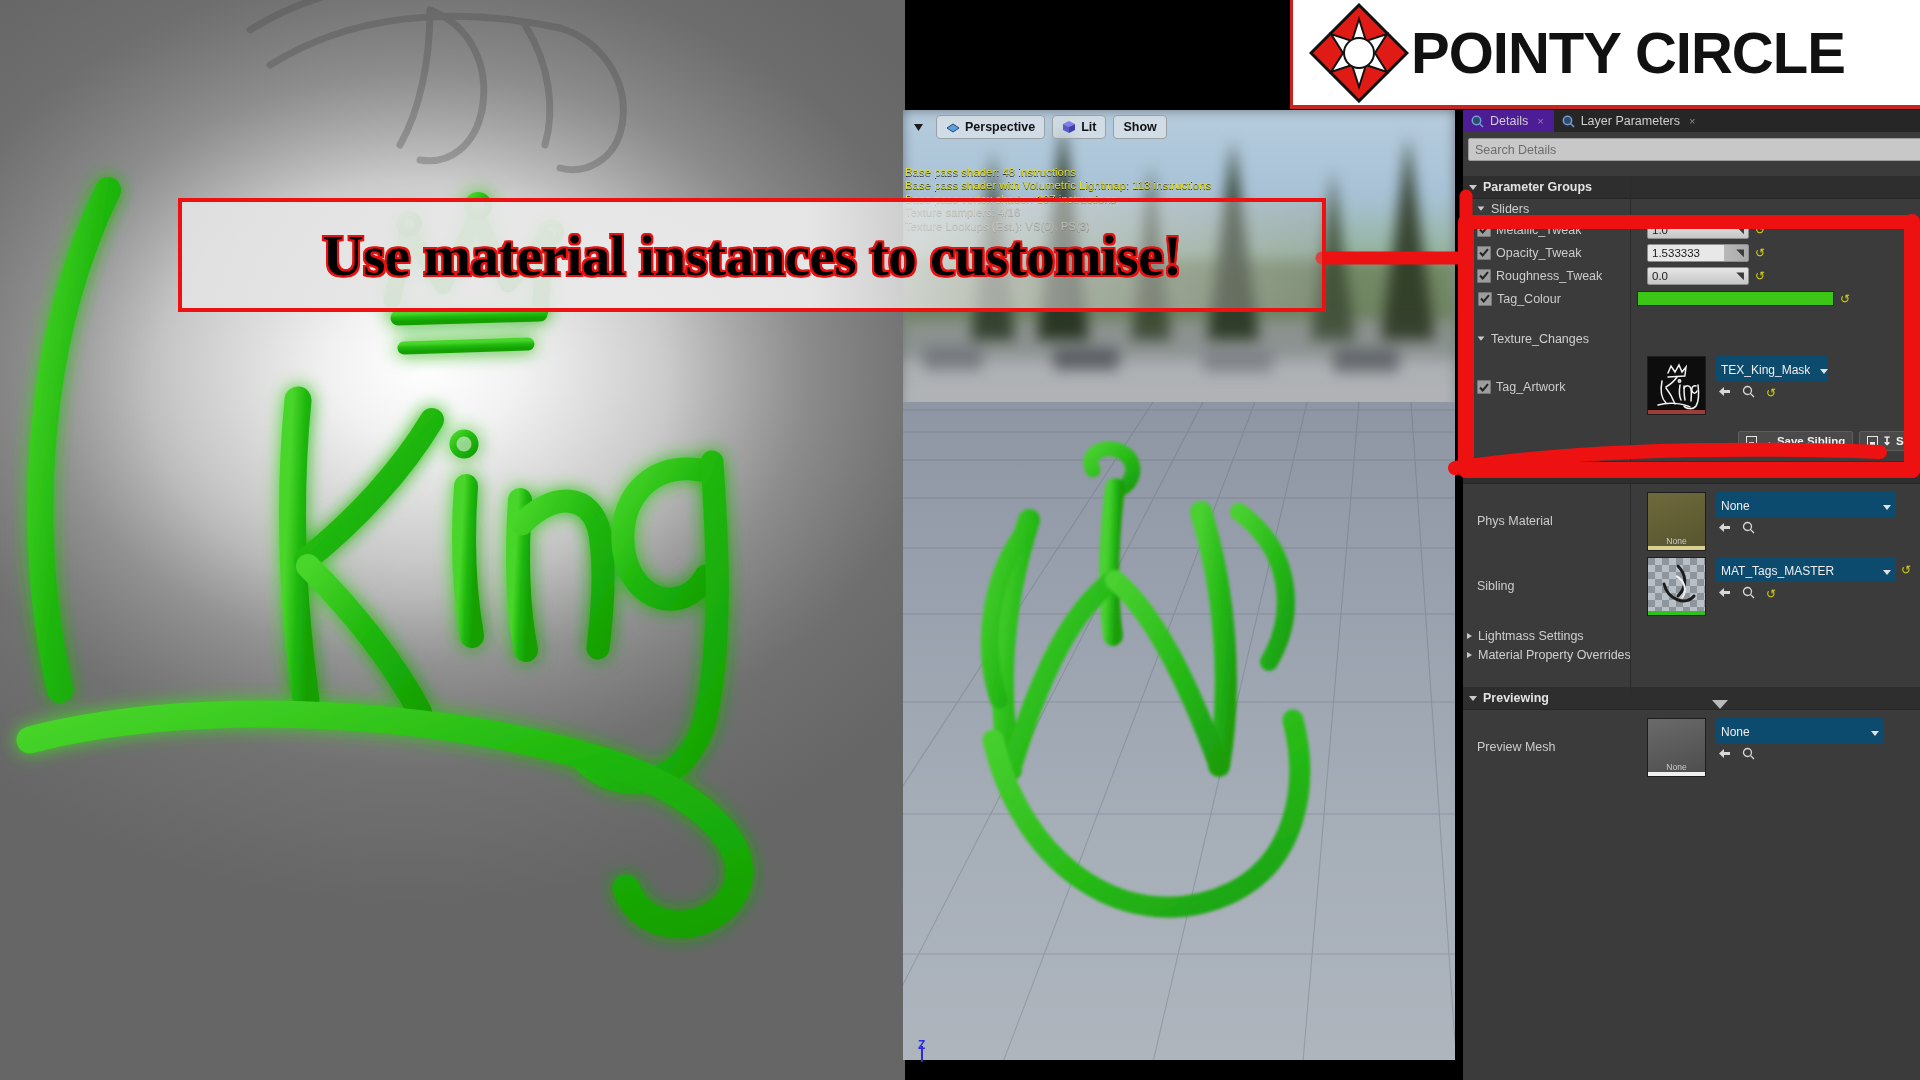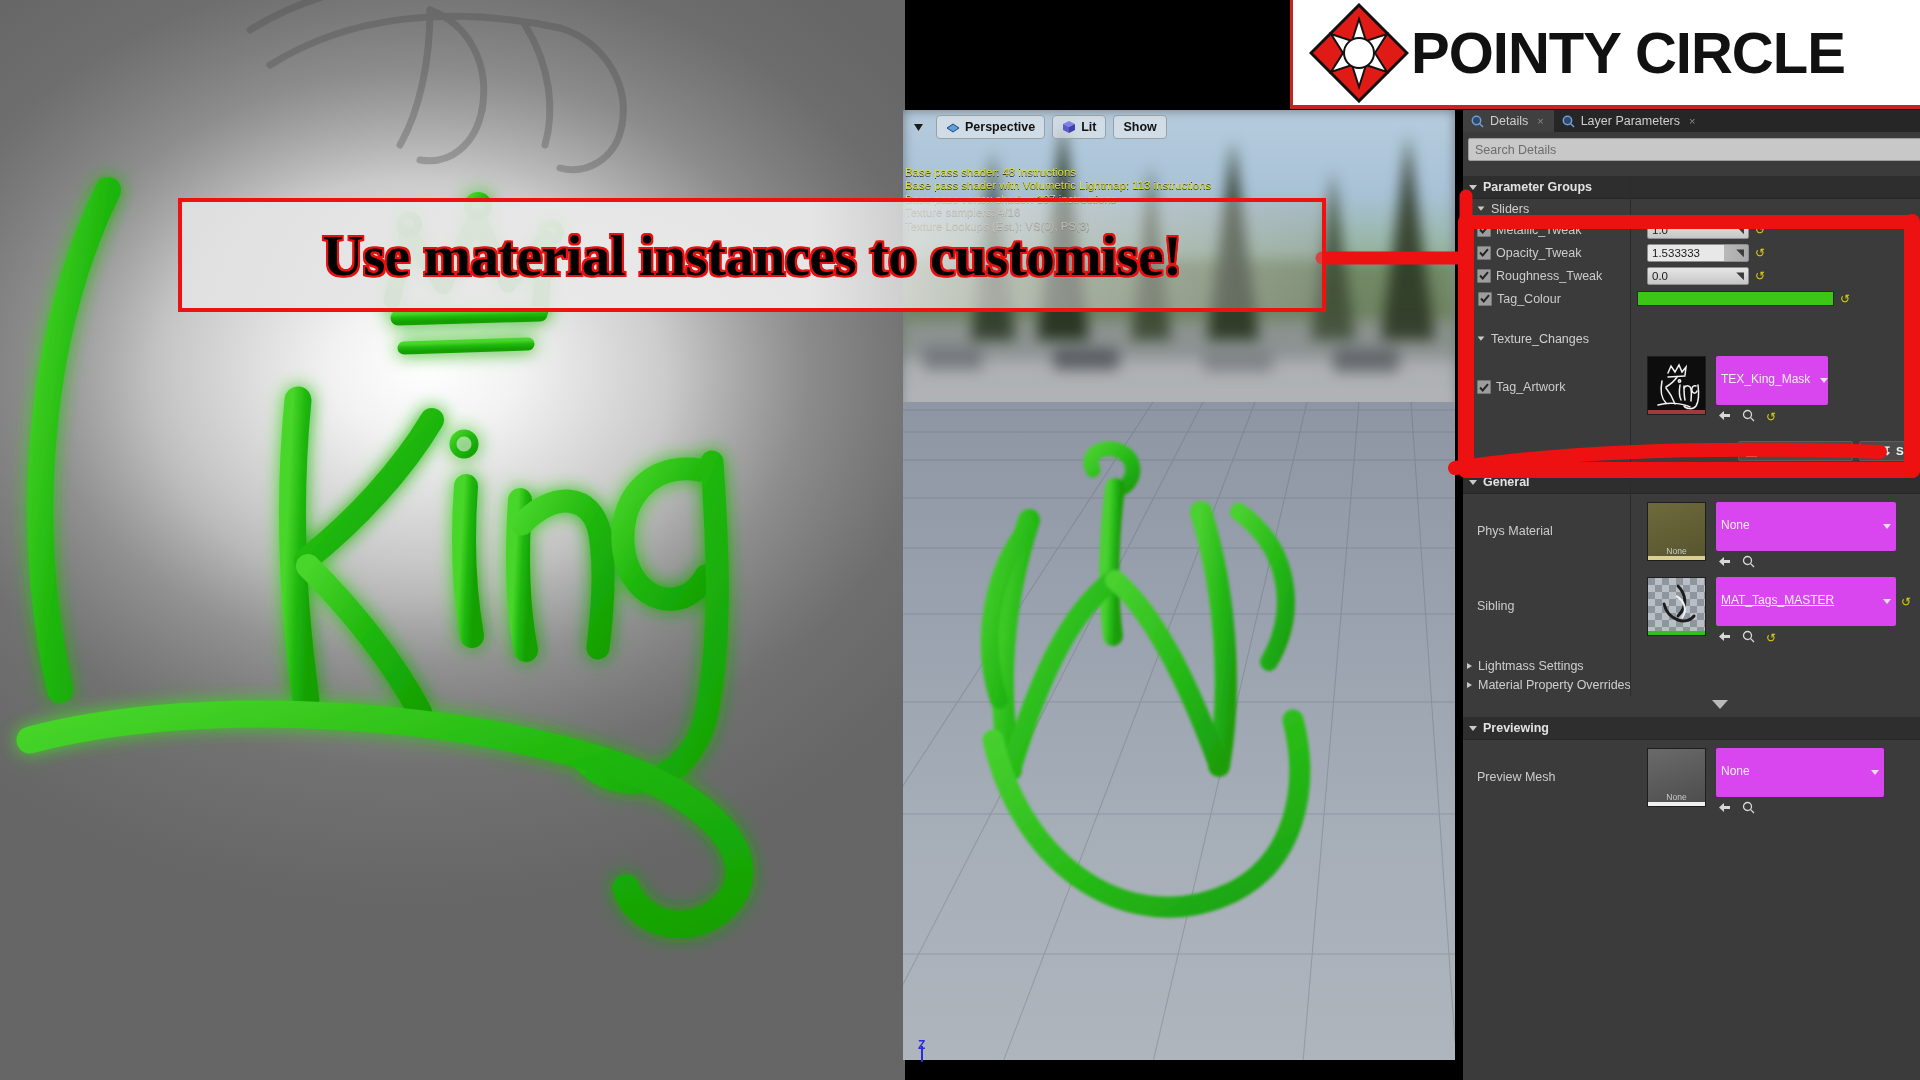--- a/index.html
+++ b/index.html
@@ -37,21 +37,21 @@
     color:#e0dd2a;text-shadow:0 1px 0 rgba(0,0,0,.75);white-space:nowrap;}
   .vp-stats .dim{color:#9a9a7c;}
   .vp-axis{position:absolute;left:918px;top:1038px;color:#2b2bdd;font-size:12px;font-weight:bold;}
   .vp-axis-bar{position:absolute;left:921px;top:1046px;width:2px;height:16px;background:#2b2bdd;}
 
   
   .panel{position:absolute;left:1463px;top:110px;width:457px;height:970px;background:#3b3b3b;color:#d4d4d4;
     font-size:12.5px;}
   .tabbar{position:absolute;left:1463px;top:110px;width:457px;height:22px;background:#262626;display:flex;align-items:flex-end;}
   .tab{display:flex;align-items:center;gap:6px;height:22px;padding:0 10px 0 8px;font-size:12.5px;color:#cfcfcf;}
-  .tab.active{background:#404040;}
+  .tab.active{background:#4c1d95;}
   .tab .close{color:#8a8a8a;font-size:11px;margin-left:3px;}
   .tab-ico{width:13px;height:13px;}
 
   .searchbar{position:absolute;left:1463px;top:138px;width:510px;height:23px;display:flex;}
   .search-input{flex:1;margin-left:5px;height:21px;background:#c8c8c8;border:1px solid #9d9d9d;border-radius:2px;
     display:flex;align-items:center;padding:0 6px;color:#6d6d6d;font-size:12.5px;}
   .search-mag{margin-left:auto;color:#2a2a2a;}
   .search-side{width:12px;height:21px;background:#585858;margin-left:2px;}
 
   .sect-hdr{height:22px;background:#2e2e2e;display:flex;align-items:center;padding-left:6px;
@@ -76,22 +76,22 @@
     background:linear-gradient(180deg,#e6e6e6,#c6c6c6);display:flex;align-items:center;
     padding:0 4px;color:#1b1b1b;font-size:11.5px;}
   .numfield .drag{margin-left:auto;color:#3a3a3a;font-size:10px;line-height:1;}
   .revert{color:#d6d014;font-size:12px;line-height:1;}
   .swatch{height:13px;flex:1;max-width:195px;border:1px solid #2a2a2a;}
 
   .thumb{width:57px;height:57px;border:1px solid #1e1e1e;position:relative;overflow:hidden;}
   .thumb .cap{position:absolute;left:0;right:0;bottom:4px;text-align:center;font-size:8.5px;color:#cbcbcb;}
   .thumb .strip{position:absolute;left:0;right:0;bottom:0;height:4px;}
 
-  .combo{height:17px;background:#d946ef;border-radius:2px;display:flex;align-items:flex-start;
-    padding:16px 5px;color:#efefef;font-size:12px;}
+  .combo{height:17px;background:#0c4a6e;border-radius:2px;display:flex;align-items:flex-end;
+    padding:4px 5px;color:#efefef;font-size:12px;}
   .combo .caret{margin-left:auto;padding-left:10px;}
   .caret-dn{display:inline-block;width:0;height:0;border-left:4.5px solid transparent;
     border-right:4.5px solid transparent;border-top:5px solid #e2e2e2;}
   .micro-row{display:flex;align-items:center;gap:11px;margin-top:4px;padding-left:2px;color:#cfcfcf;}
 
   .savebtn{display:flex;align-items:center;gap:4px;height:18px;padding:0 7px;background:#4a4a4a;
     border:1px solid #5d5d5d;border-radius:2px;color:#efefef;font-size:11.5px;font-weight:bold;}
 
   .scroll-dn{position:absolute;left:1712px;top:700px;width:0;height:0;
     border-left:8px solid transparent;border-right:8px solid transparent;border-top:9px solid #b9b9b9;}
@@ -481,21 +481,21 @@
             <g fill="none" stroke="#1c1c1c" stroke-width="3" stroke-linecap="round">
               <path d="M30 8 C 38 16, 40 28, 30 38"></path>
               <path d="M16 26 C 20 42, 38 48, 46 38"></path>
             </g>
             <path d="M28 18 C 36 22, 40 32, 34 40" stroke="#f0f0f0" stroke-width="2" fill="none"></path>
           </svg>
           <div class="strip" id="parentStrip" style="background: rgb(47, 194, 26);"></div>
         </div>
         <div style="margin-left:4px;">
           <div style="display:flex;align-items:center;gap:5px;">
-            <div class="combo" style="width:170px;text-decoration:underline;">
+            <div class="combo" style="width:170px;">
               <span>MAT_Tags_MASTER</span>
               <span class="caret"><i class="caret-dn"></i></span>
             </div>
             <span class="revert">↺</span>
           </div>
           <div class="micro-row">
             <span>
               <svg width="13" height="11" viewBox="0 0 13 11">
                   <path d="M6 1 L1 5.5 L6 10 L6 7 L12 7 L12 4 L6 4 Z" fill="#d8d8d8"></path>
                 </svg>

